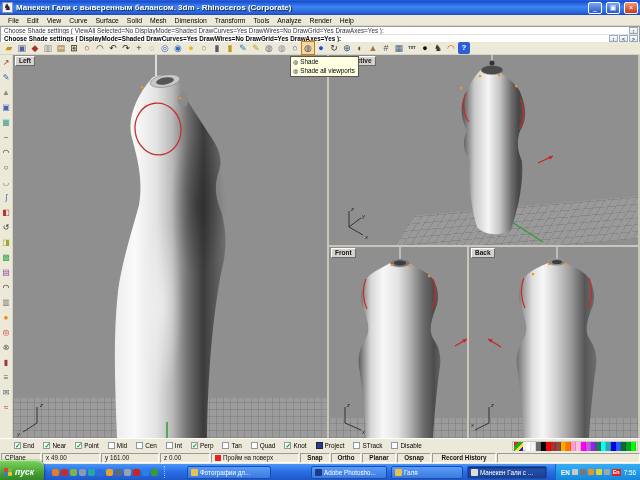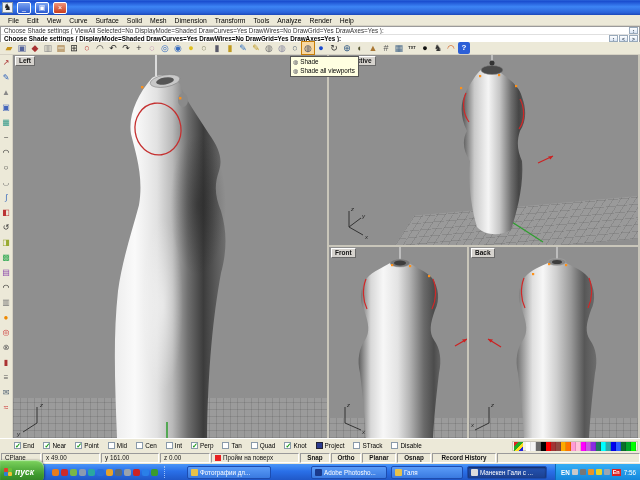--- a/index.html
+++ b/index.html
@@ -87,20 +87,21 @@
 .trlang{font-weight:bold}
 .trtime{margin-left:1px}
 </style>
 </head>
 <body>
 
 <div id="screen">
 
   <div class="titlebar">
     <span class="app-icon">♞</span>
+    <span class="title">Манекен Гали с выверенным балансом. 3dm - Rhinoceros (Corporate)</span>
     <span class="winbtn">_</span>
     <span class="winbtn">▣</span>
     <span class="winbtn close">×</span>
   </div>
 
   <div class="menubar">
     <span class="menuitem">File</span>
     <span class="menuitem">Edit</span>
     <span class="menuitem">View</span>
     <span class="menuitem">Curve</span>

